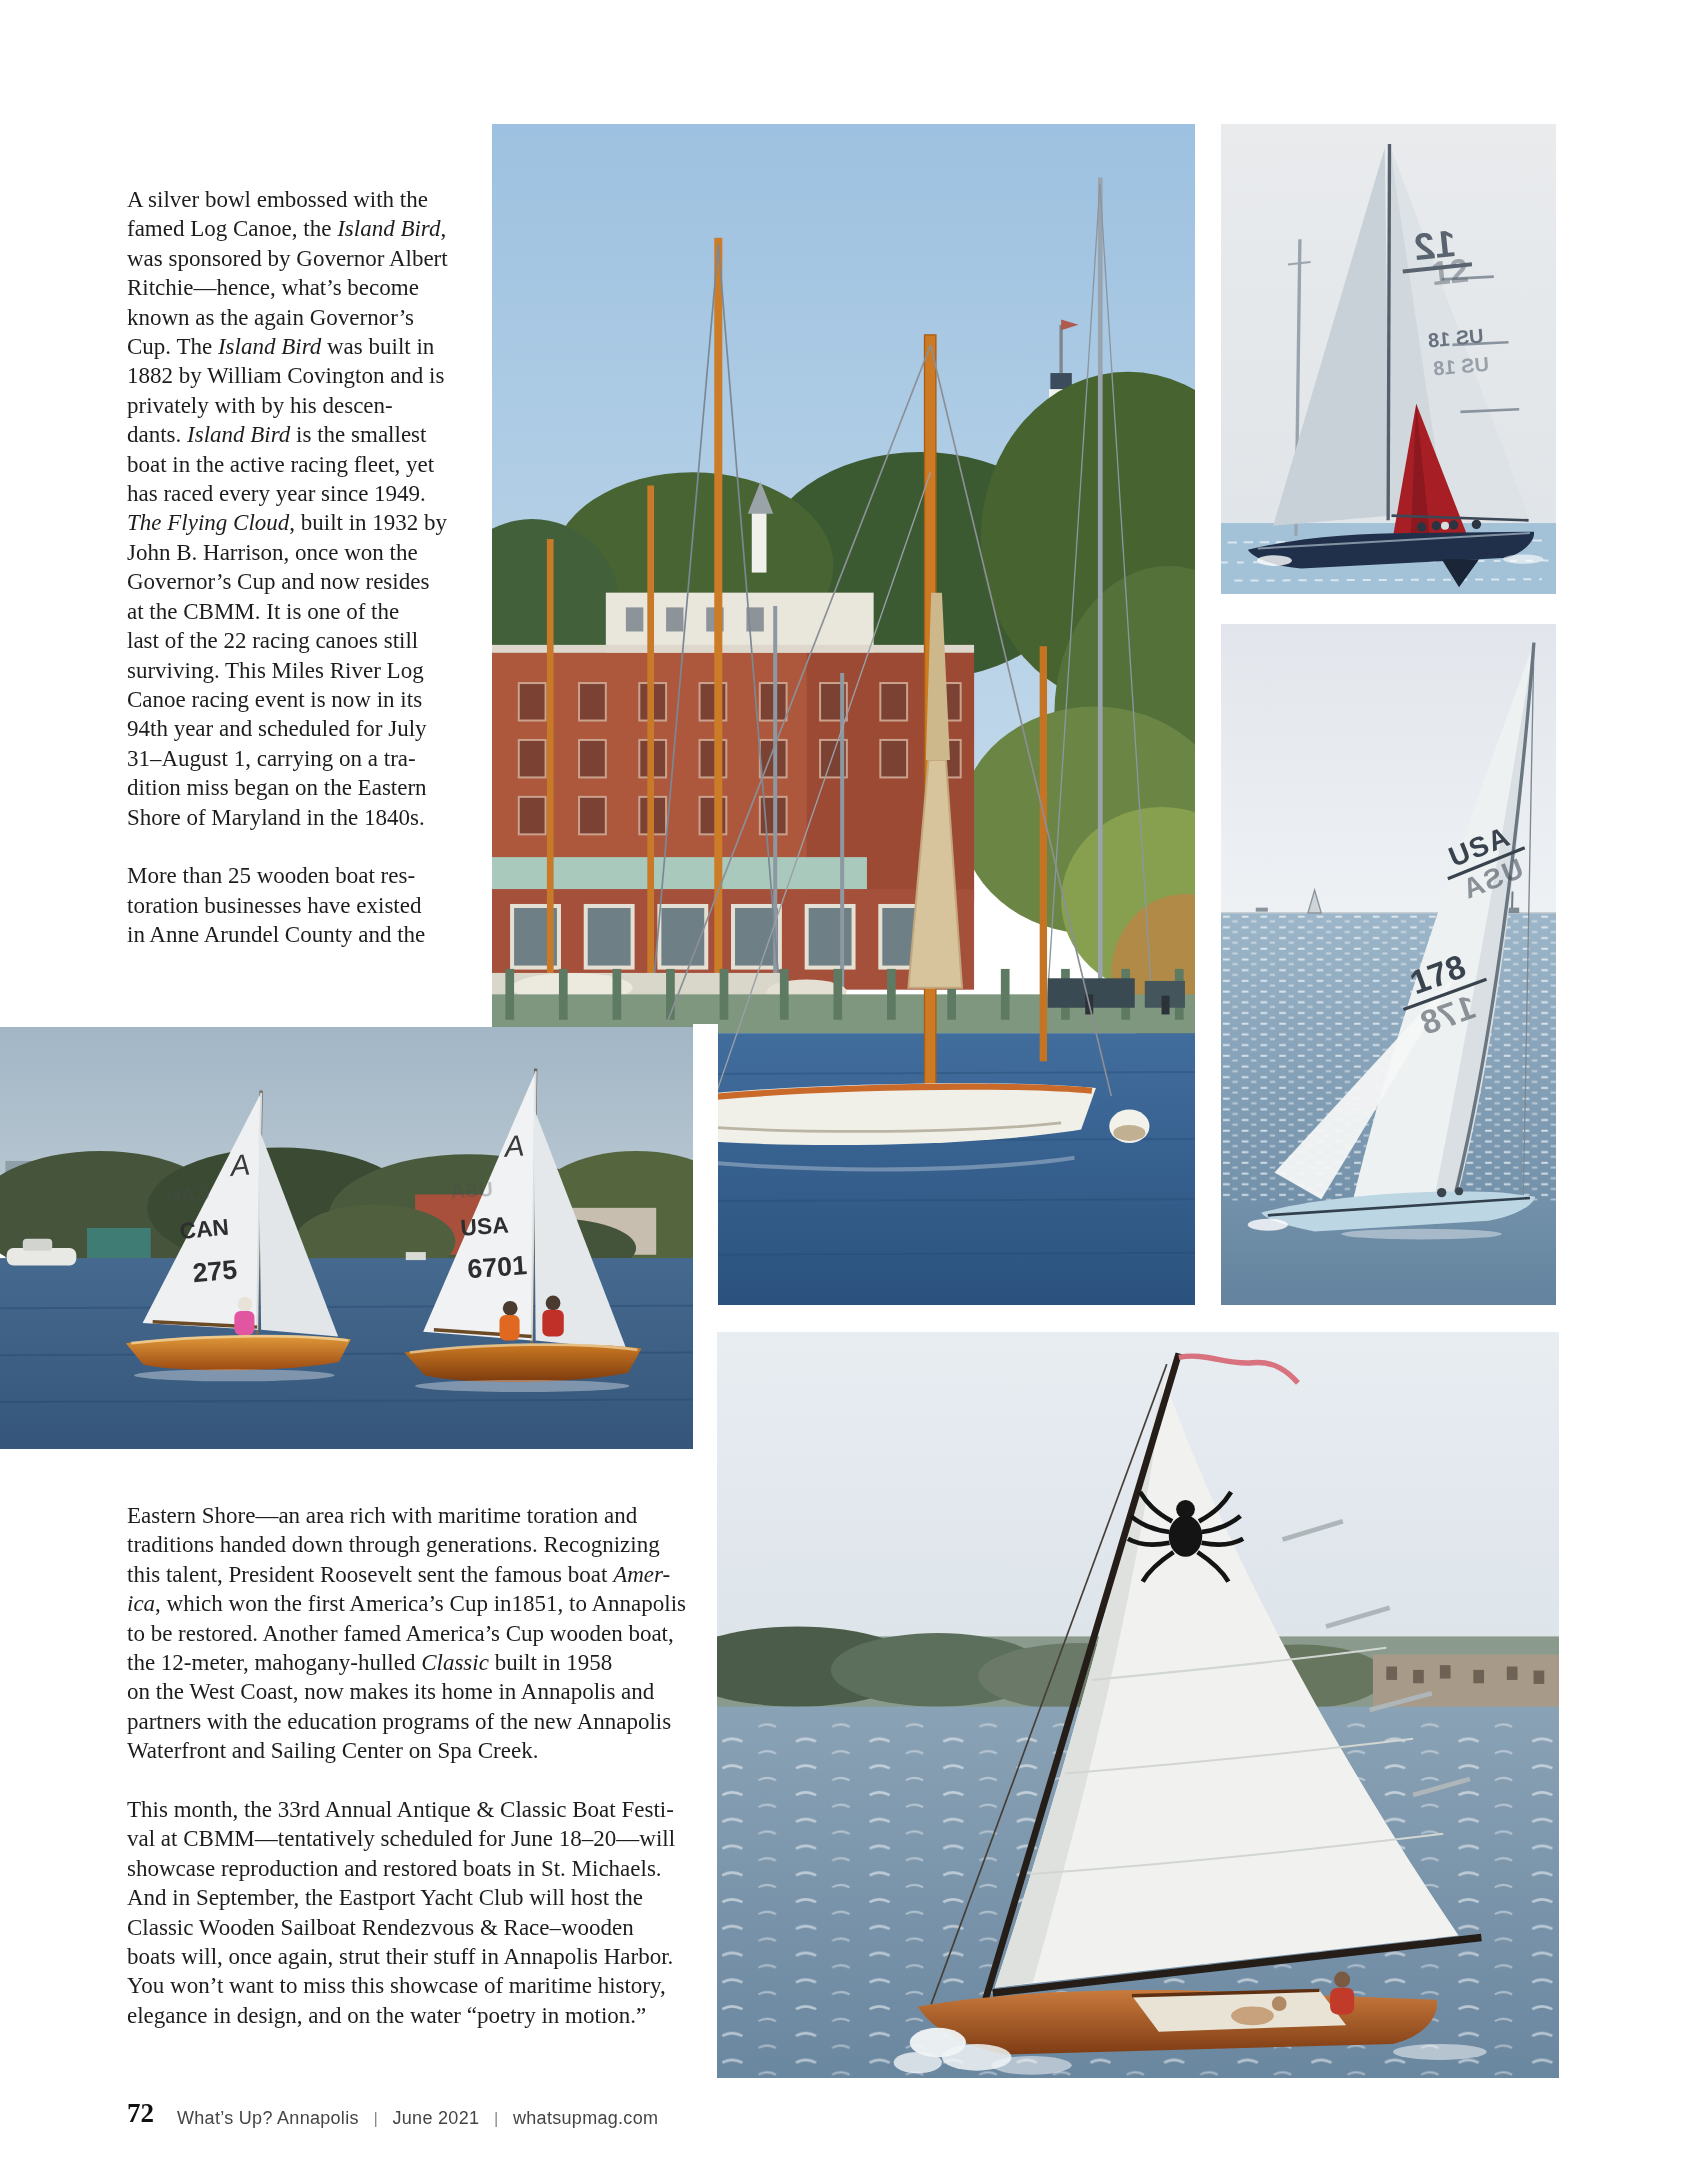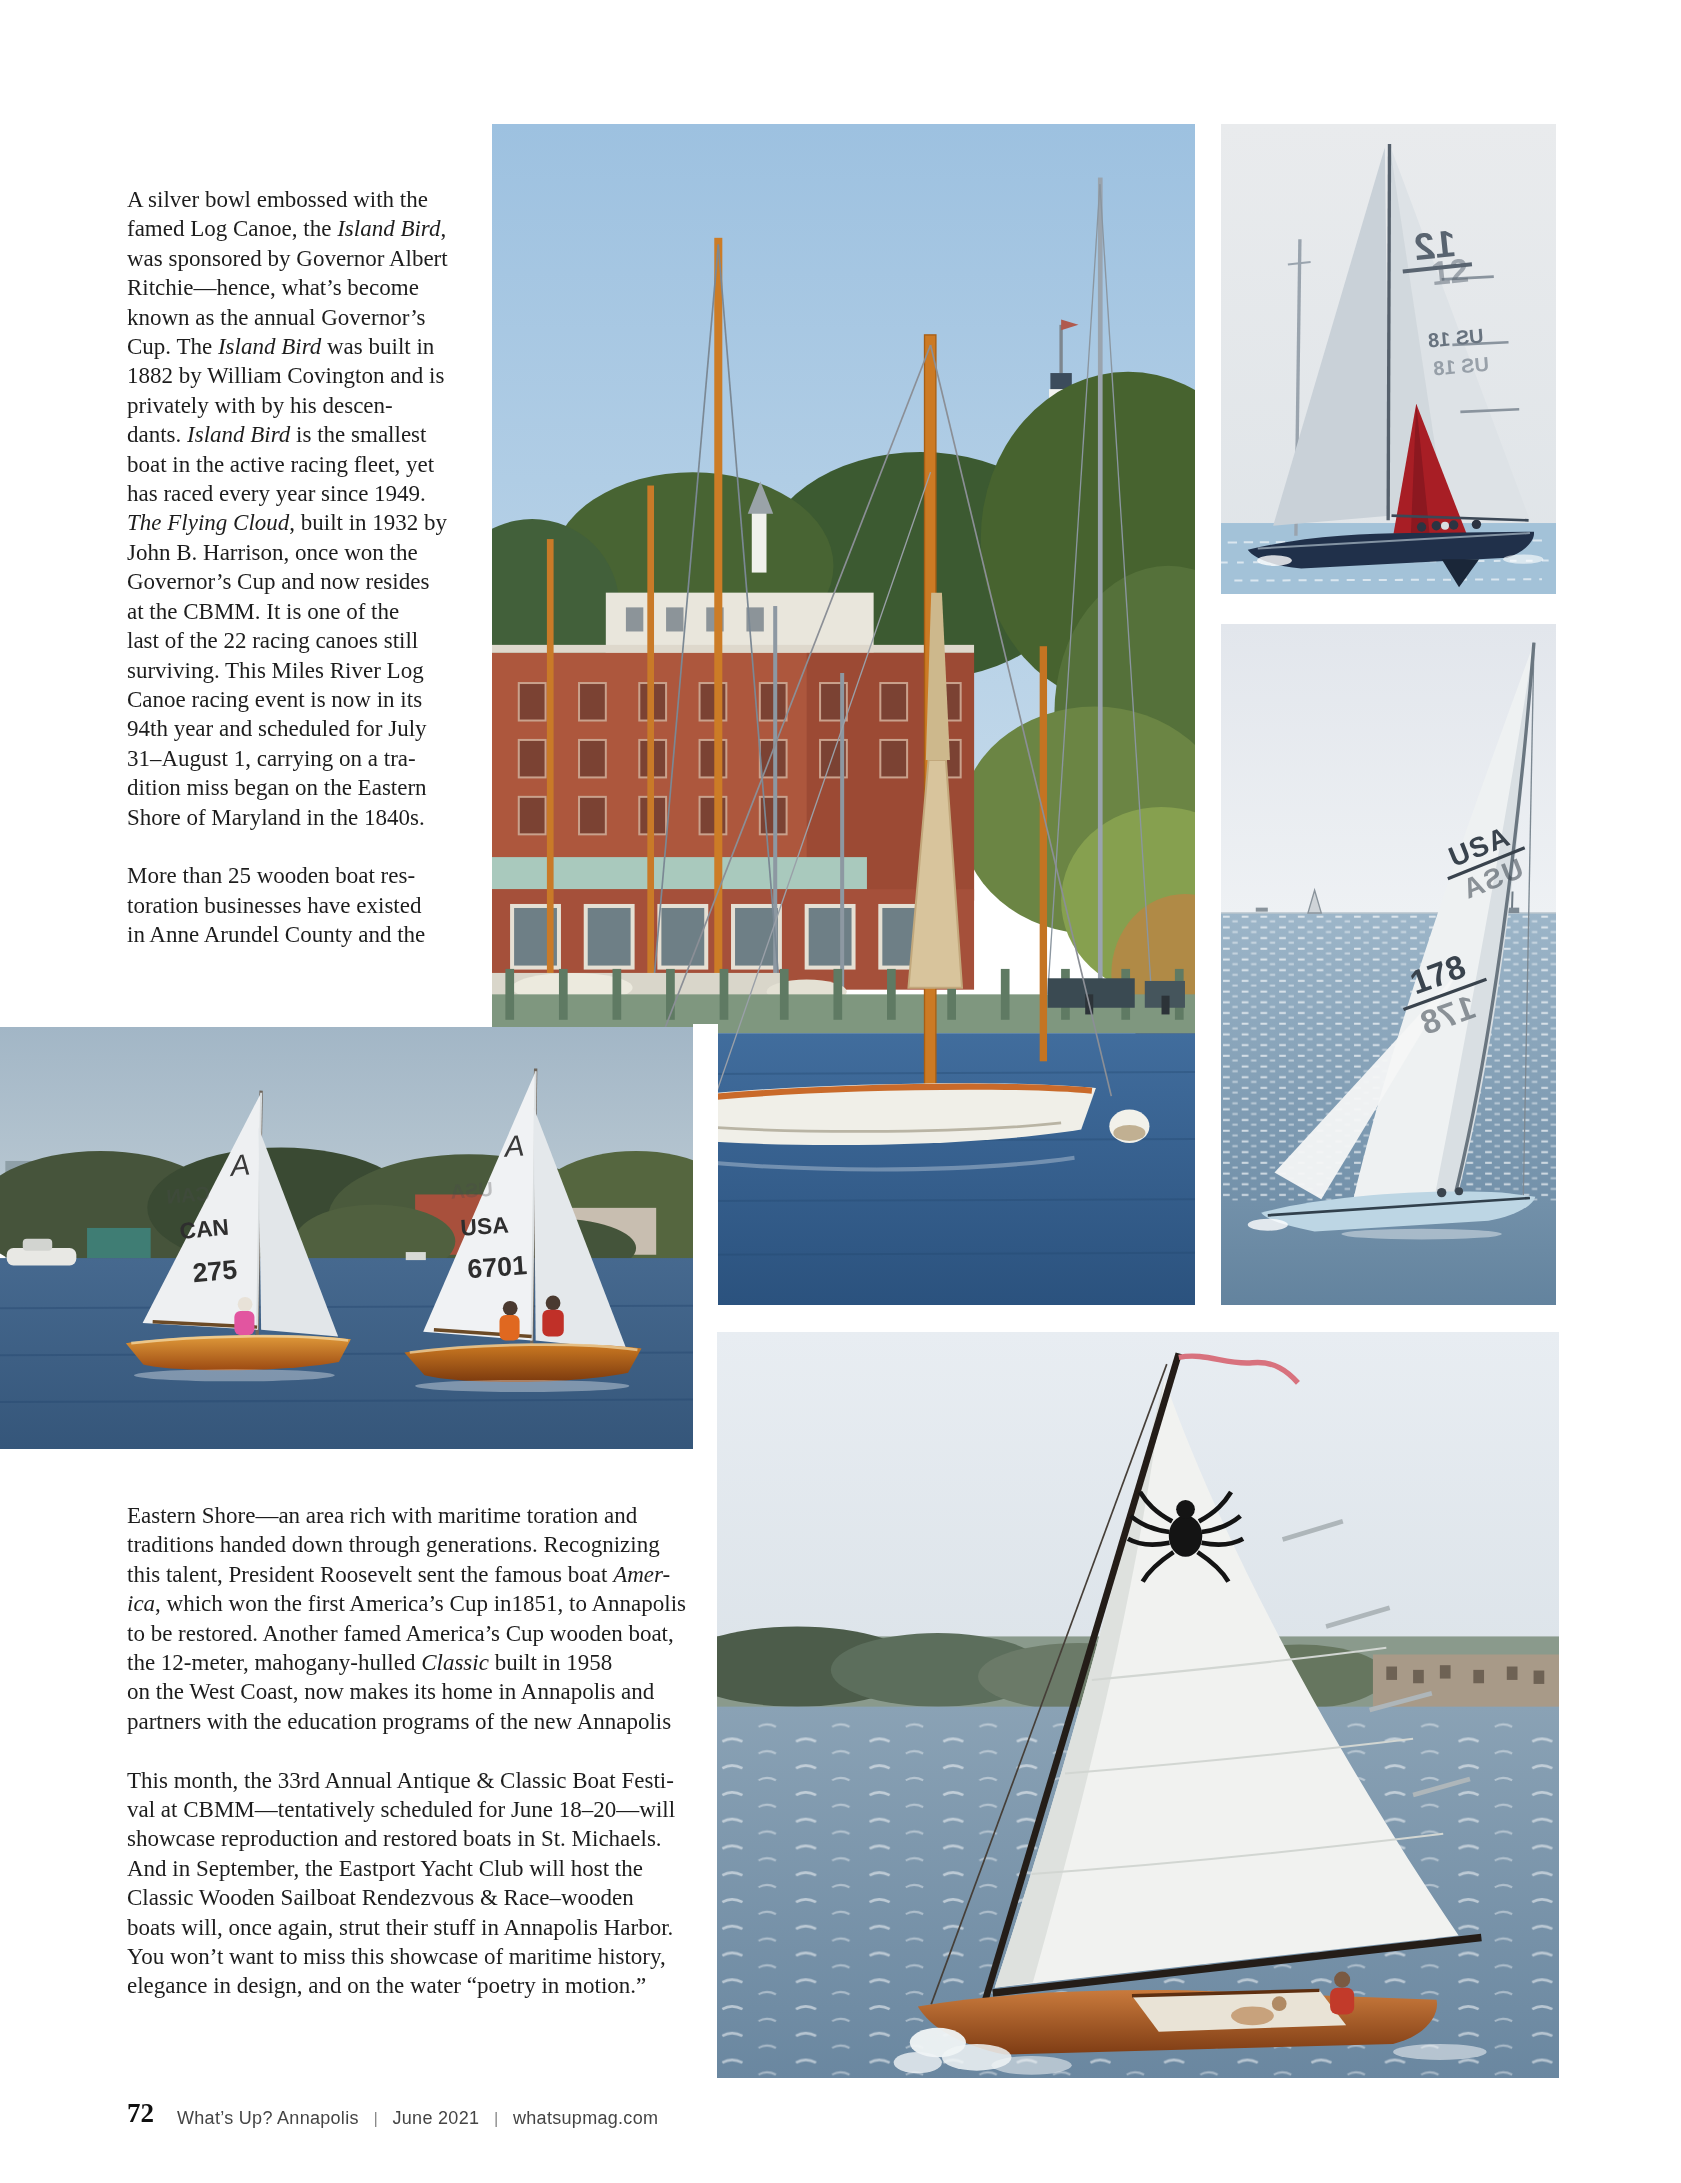--- a/index.html
+++ b/index.html
@@ -29,21 +29,21 @@
 <body>
 
 <div class="page">
 
   <div class="col col1">
       <div class="para">
         <div class="line"><span>A silver bowl embossed with the</span></div>
         <div class="line"><span>famed Log Canoe, the </span><span class="it">Island Bird</span><span>,</span></div>
         <div class="line"><span>was sponsored by Governor Albert</span></div>
         <div class="line"><span>Ritchie—hence, what’s become</span></div>
-        <div class="line"><span>known as the annual Governor’s</span></div>
+        <div class="line"><span>known as the again Governor’s</span></div>
         <div class="line"><span>Cup. The </span><span class="it">Island Bird</span><span> was built in</span></div>
         <div class="line"><span>1882 by William Covington and is</span></div>
         <div class="line"><span>privately with by his descen-</span></div>
         <div class="line"><span>dants. </span><span class="it">Island Bird</span><span> is the smallest</span></div>
         <div class="line"><span>boat in the active racing fleet, yet</span></div>
         <div class="line"><span>has raced every year since 1949.</span></div>
         <div class="line"><span class="it">The Flying Cloud</span><span>, built in 1932 by</span></div>
         <div class="line"><span>John B. Harrison, once won the</span></div>
         <div class="line"><span>Governor’s Cup and now resides</span></div>
         <div class="line"><span>at the CBMM. It is one of the</span></div>
@@ -65,20 +65,21 @@
   <div class="col col2">
       <div class="para">
         <div class="line"><span>Eastern Shore—an area rich with maritime toration and</span></div>
         <div class="line"><span>traditions handed down through generations. Recognizing</span></div>
         <div class="line"><span>this talent, President Roosevelt sent the famous boat </span><span class="it">Amer-</span></div>
         <div class="line"><span class="it">ica</span><span>, which won the first America’s Cup in1851, to Annapolis</span></div>
         <div class="line"><span>to be restored. Another famed America’s Cup wooden boat,</span></div>
         <div class="line"><span>the 12-meter, mahogany-hulled </span><span class="it">Classic</span><span> built in 1958</span></div>
         <div class="line"><span>on the West Coast, now makes its home in Annapolis and</span></div>
         <div class="line"><span>partners with the education programs of the new Annapolis</span></div>
+        <div class="line"><span>Waterfront and Sailing Center on Spa Creek.</span></div>
       </div>
       <div class="para">
         <div class="line"><span>This month, the 33rd Annual Antique &amp; Classic Boat Festi-</span></div>
         <div class="line"><span>val at CBMM—tentatively scheduled for June 18–20—will</span></div>
         <div class="line"><span>showcase reproduction and restored boats in St. Michaels.</span></div>
         <div class="line"><span>And in September, the Eastport Yacht Club will host the</span></div>
         <div class="line"><span>Classic Wooden Sailboat Rendezvous &amp; Race–wooden</span></div>
         <div class="line"><span>boats will, once again, strut their stuff in Annapolis Harbor.</span></div>
         <div class="line"><span>You won’t want to miss this showcase of maritime history,</span></div>
         <div class="line"><span>elegance in design, and on the water “poetry in motion.”</span></div>

